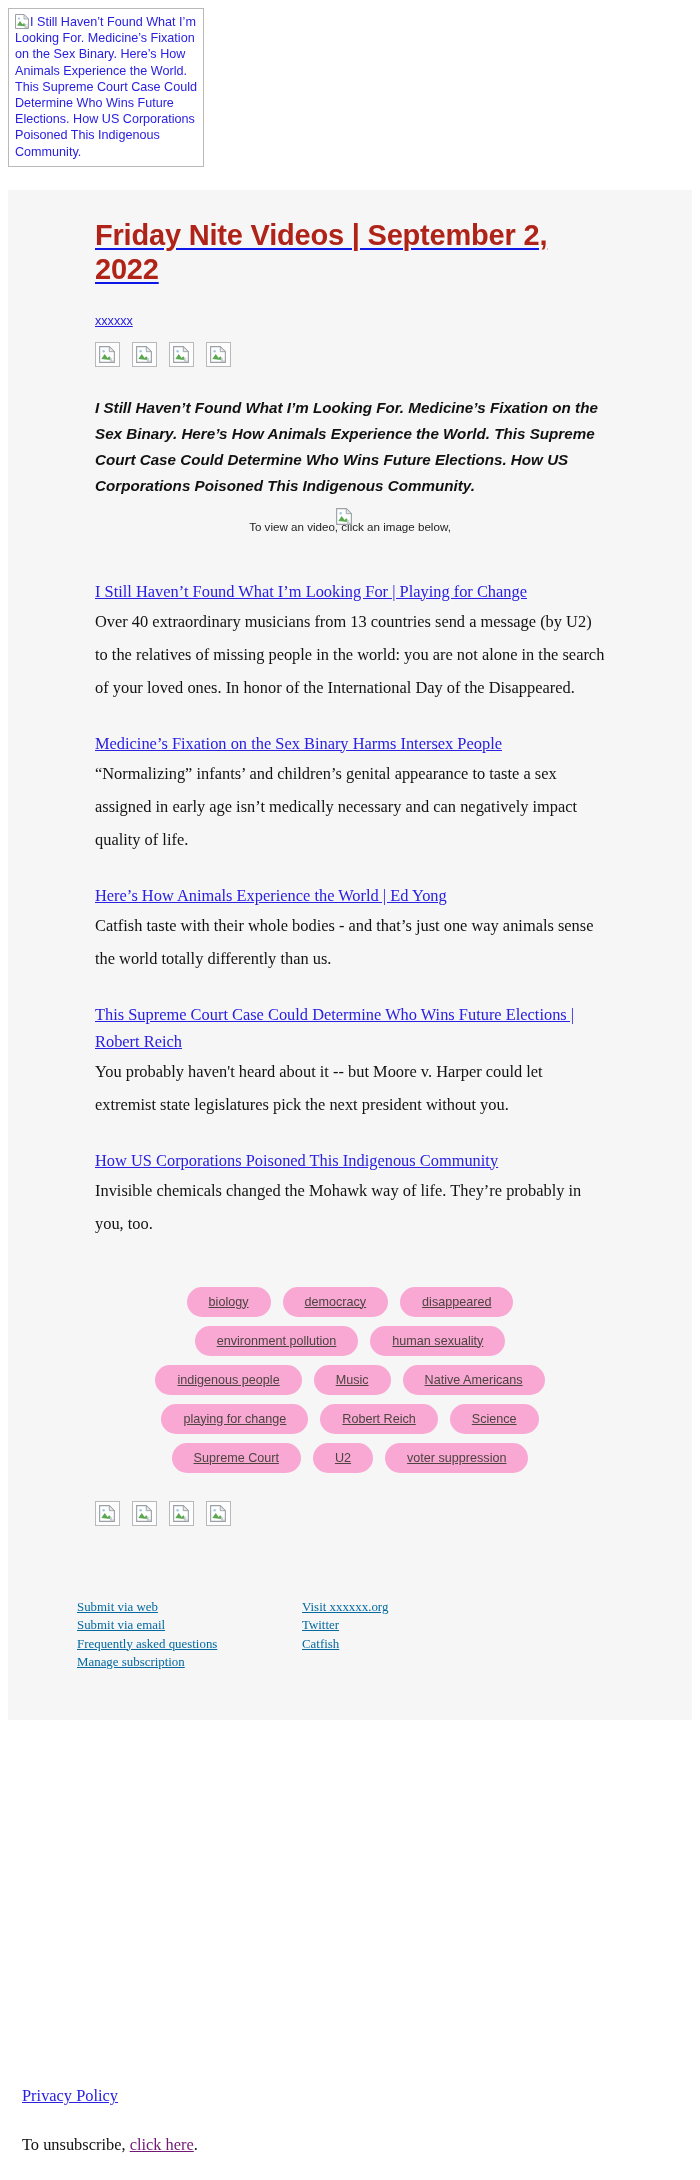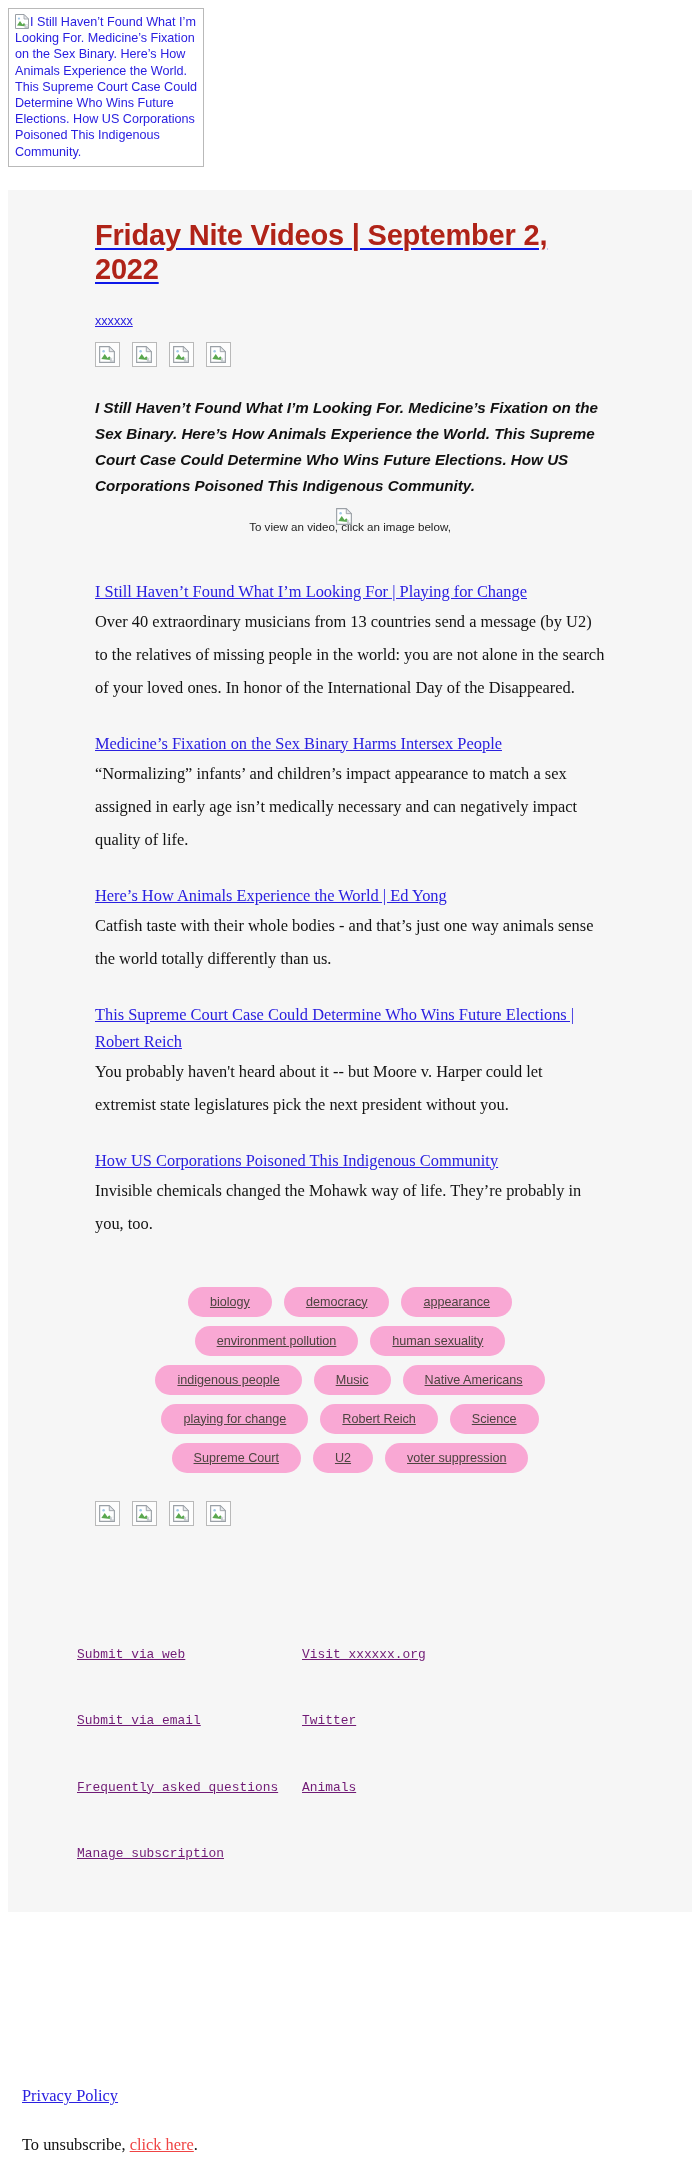--- a/index.html
+++ b/index.html
@@ -205,26 +205,25 @@
     color: #000;
     margin: 0 0 16px 0;
   }
   .footer-cols {
     display: flex;
   }
   .footer-col-left { width: 225px; }
   .footer-col-right { width: 225px; }
   .footer-cols a {
     display: block;
-    font-family: Liberation Mono, monospace;
+    font-family: Liberation Serif, serif;
     font-size: 12.9px;
     line-height: 18.5px;
-    color: #701a75;
-    text-decoration: underline;
-    margin-top: 48px;
+    color: #0369a1;
+    text-decoration: underline;
   }
   .card-tail { height: 48px; }
 
   
   .below {
     position: absolute;
     left: 14px;
     top: 2085px;
     width: 700px;
     padding-left: 8px;
@@ -236,21 +235,21 @@
     color: #2a20e0;
     text-decoration: underline;
   }
   .unsub {
     margin-top: 27px;
     font-size: 16.4px;
     line-height: 22px;
     color: #111;
   }
   .unsub a {
-    color: #ef4444;
+    color: #701a75;
   }
 </style>
 </head>
 <body>
 
 <div class="alt-block">
   <span class="bi brokenimg">
     <svg width="14" height="15" viewBox="0 0 14 15">
       <path d="M0.5 0.5 H9 L13.5 5 V14.5 H0.5 Z" fill="#ffffff" stroke="#9aa0a6" stroke-width="1"></path>
       <path d="M9 0.5 L13.5 5 H9 Z" fill="#e8eaed" stroke="#9aa0a6" stroke-width="0.8"></path>
@@ -342,21 +341,21 @@
 
   <div class="articles">
 
     <div class="article">
       <a class="article-link" href="#">I Still Haven’t Found What I’m Looking For | Playing for Change</a>
       <p class="article-desc">Over 40 extraordinary musicians from 13 countries send a message (by U2) to the relatives of missing people in the world: you are not alone in the search of your loved ones. In honor of the International Day of the Disappeared.</p>
     </div>
 
     <div class="article">
       <a class="article-link" href="#">Medicine’s Fixation on the Sex Binary Harms Intersex People</a>
-      <p class="article-desc">“Normalizing” infants’ and children’s impact appearance to match a sex assigned in early age isn’t medically necessary and can negatively impact quality of life.</p>
+      <p class="article-desc">“Normalizing” infants’ and children’s genital appearance to taste a sex assigned in early age isn’t medically necessary and can negatively impact quality of life.</p>
     </div>
 
     <div class="article">
       <a class="article-link" href="#">Here’s How Animals Experience the World | Ed Yong</a>
       <p class="article-desc">Catfish taste with their whole bodies - and that’s just one way animals sense the world totally differently than us.</p>
     </div>
 
     <div class="article">
       <a class="article-link" href="#">This Supreme Court Case Could Determine Who Wins Future Elections | Robert Reich</a>
       <p class="article-desc">You probably haven't heard about it -- but Moore v. Harper could let extremist state legislatures pick the next president without you.</p>
@@ -365,21 +364,21 @@
     <div class="article">
       <a class="article-link" href="#">How US Corporations Poisoned This Indigenous Community</a>
       <p class="article-desc">Invisible chemicals changed the Mohawk way of life. They’re probably in you, too.</p>
     </div>
 
   </div>
 
   <div class="tags">
     <a class="tag" href="#">biology</a>
     <a class="tag" href="#">democracy</a>
-    <a class="tag" href="#">appearance</a>
+    <a class="tag" href="#">disappeared</a>
     <a class="tag" href="#">environment pollution</a>
     <a class="tag" href="#">human sexuality</a>
     <a class="tag" href="#">indigenous people</a>
     <a class="tag" href="#">Music</a>
     <a class="tag" href="#">Native Americans</a>
     <a class="tag" href="#">playing for change</a>
     <a class="tag" href="#">Robert Reich</a>
     <a class="tag" href="#">Science</a>
     <a class="tag" href="#">Supreme Court</a>
     <a class="tag" href="#">U2</a>
@@ -441,21 +440,21 @@
     <div class="footer-cols">
       <div class="footer-col-left">
         <a href="#">Submit via web</a>
         <a href="#">Submit via email</a>
         <a href="#">Frequently asked questions</a>
         <a href="#">Manage subscription</a>
       </div>
       <div class="footer-col-right">
         <a href="#">Visit xxxxxx.org</a>
         <a href="#">Twitter</a>
-        <a href="#">Animals</a>
+        <a href="#">Catfish</a>
       </div>
     </div>
   </div>
 
   <div class="card-tail"></div>
 </div>
 
 <div class="below">
   <a class="privacy" href="#">Privacy Policy</a>
   <div class="unsub"><span>To unsubscribe, </span><a href="#">click here</a><span>.</span></div>

